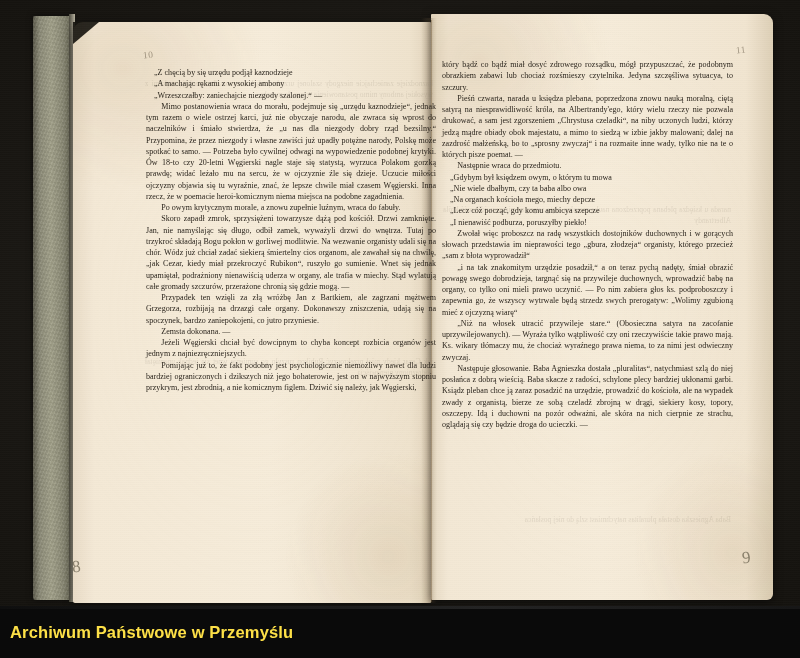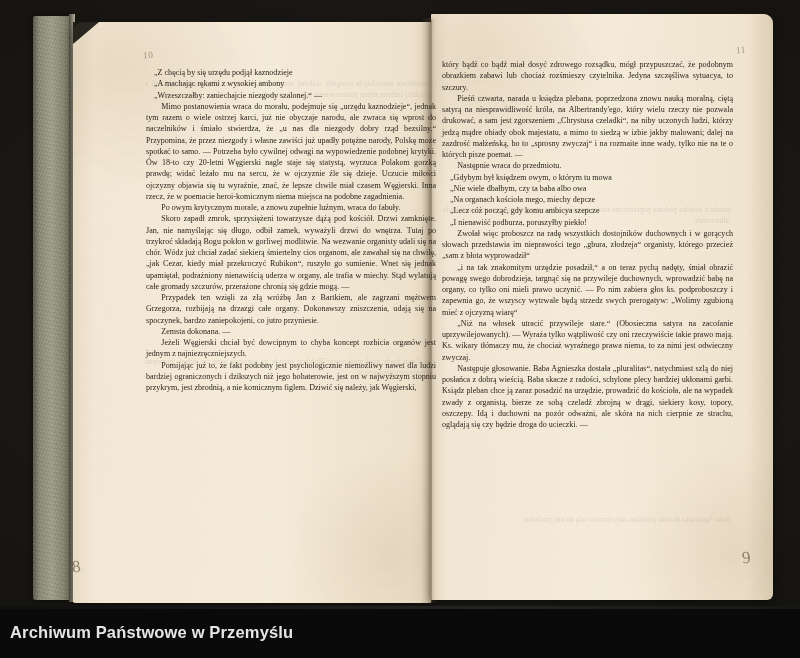--- a/index.html
+++ b/index.html
@@ -216,21 +216,21 @@
     left: 0;
     bottom: 0;
     width: 800px;
     height: 52px;
     background: #0a0a0a;
     display: flex;
     align-items: center;
   }
   .watermark-text {
     margin-left: 10px;
-    color: #e5e5e5;
+    color: #fde047;
     font-family: "Liberation Sans", sans-serif;
     font-size: 16.5px;
     font-weight: bold;
     letter-spacing: .15px;
   }
   .bar-top-sheen {
     position: absolute;
     left: 0; top: 0;
     width: 800px; height: 3px;
     background: linear-gradient(90deg, #101010 0%, #2a2a2a 60%, #1a1a1a 100%);

